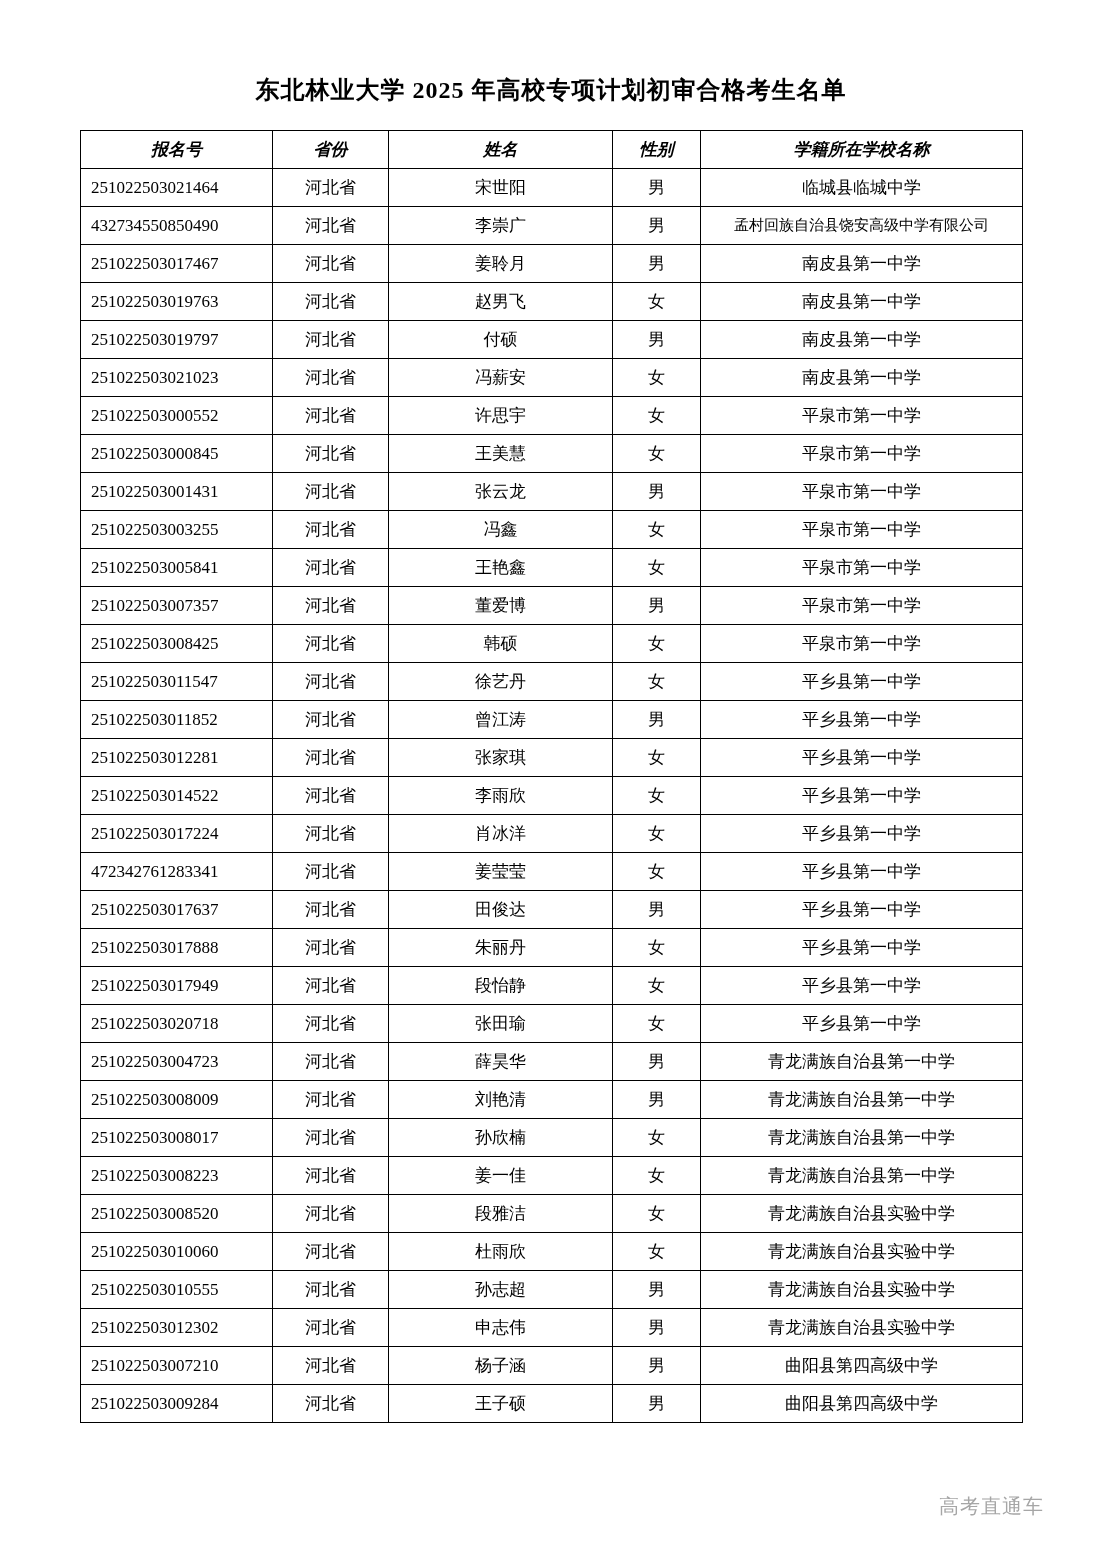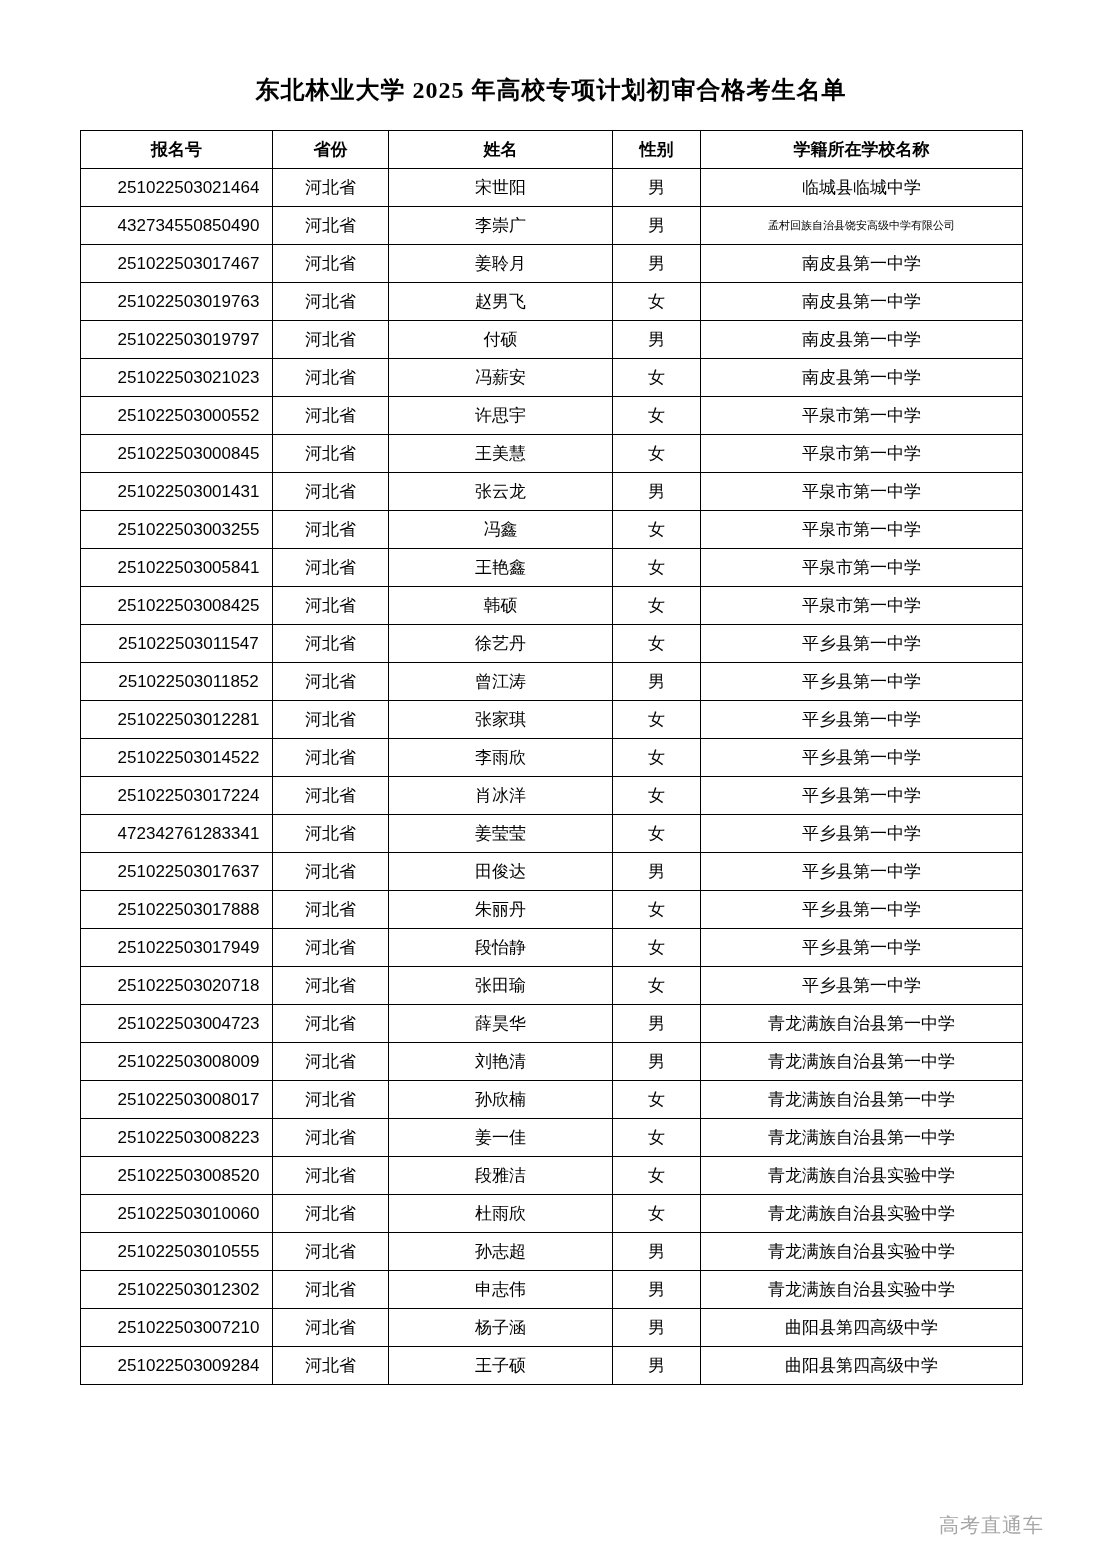--- a/index.html
+++ b/index.html
@@ -51,36 +51,37 @@
     vertical-align: middle;
     font-size: 17px;
     color: #000000;
     white-space: nowrap;
     overflow: hidden;
   }
 
   .roster th {
     font-weight: bold;
     font-size: 17px;
+    font-style: italic;
   }
 
   .roster td.cell-regno {
-    text-align: center;
-    padding-left: 28px;
-    font-family: Liberation Sans, sans-serif;
+    text-align: left;
+    padding-left: 10px;
+    font-family: Liberation Serif, serif;
   }
 
   .roster td.small-text {
-    font-size: 11px;
+    font-size: 15px;
   }
 
   .watermark {
     position: absolute;
     right: 58px;
-    bottom: 20px;
+    bottom: 39px;
     font-size: 20px;
     color: #a6a6a6;
     letter-spacing: 1px;
   }
 </style>
 </head>
 <body>
 
 <div class="page">
 
@@ -175,20 +176,27 @@
           <td>平泉市第一中学</td>
         </tr>
         <tr>
           <td class="cell-regno">251022503005841</td>
           <td>河北省</td>
           <td>王艳鑫</td>
           <td>女</td>
           <td>平泉市第一中学</td>
         </tr>
         <tr>
+          <td class="cell-regno">251022503007357</td>
+          <td>河北省</td>
+          <td>董爱博</td>
+          <td>男</td>
+          <td>平泉市第一中学</td>
+        </tr>
+        <tr>
           <td class="cell-regno">251022503008425</td>
           <td>河北省</td>
           <td>韩硕</td>
           <td>女</td>
           <td>平泉市第一中学</td>
         </tr>
         <tr>
           <td class="cell-regno">251022503011547</td>
           <td>河北省</td>
           <td>徐艺丹</td>

